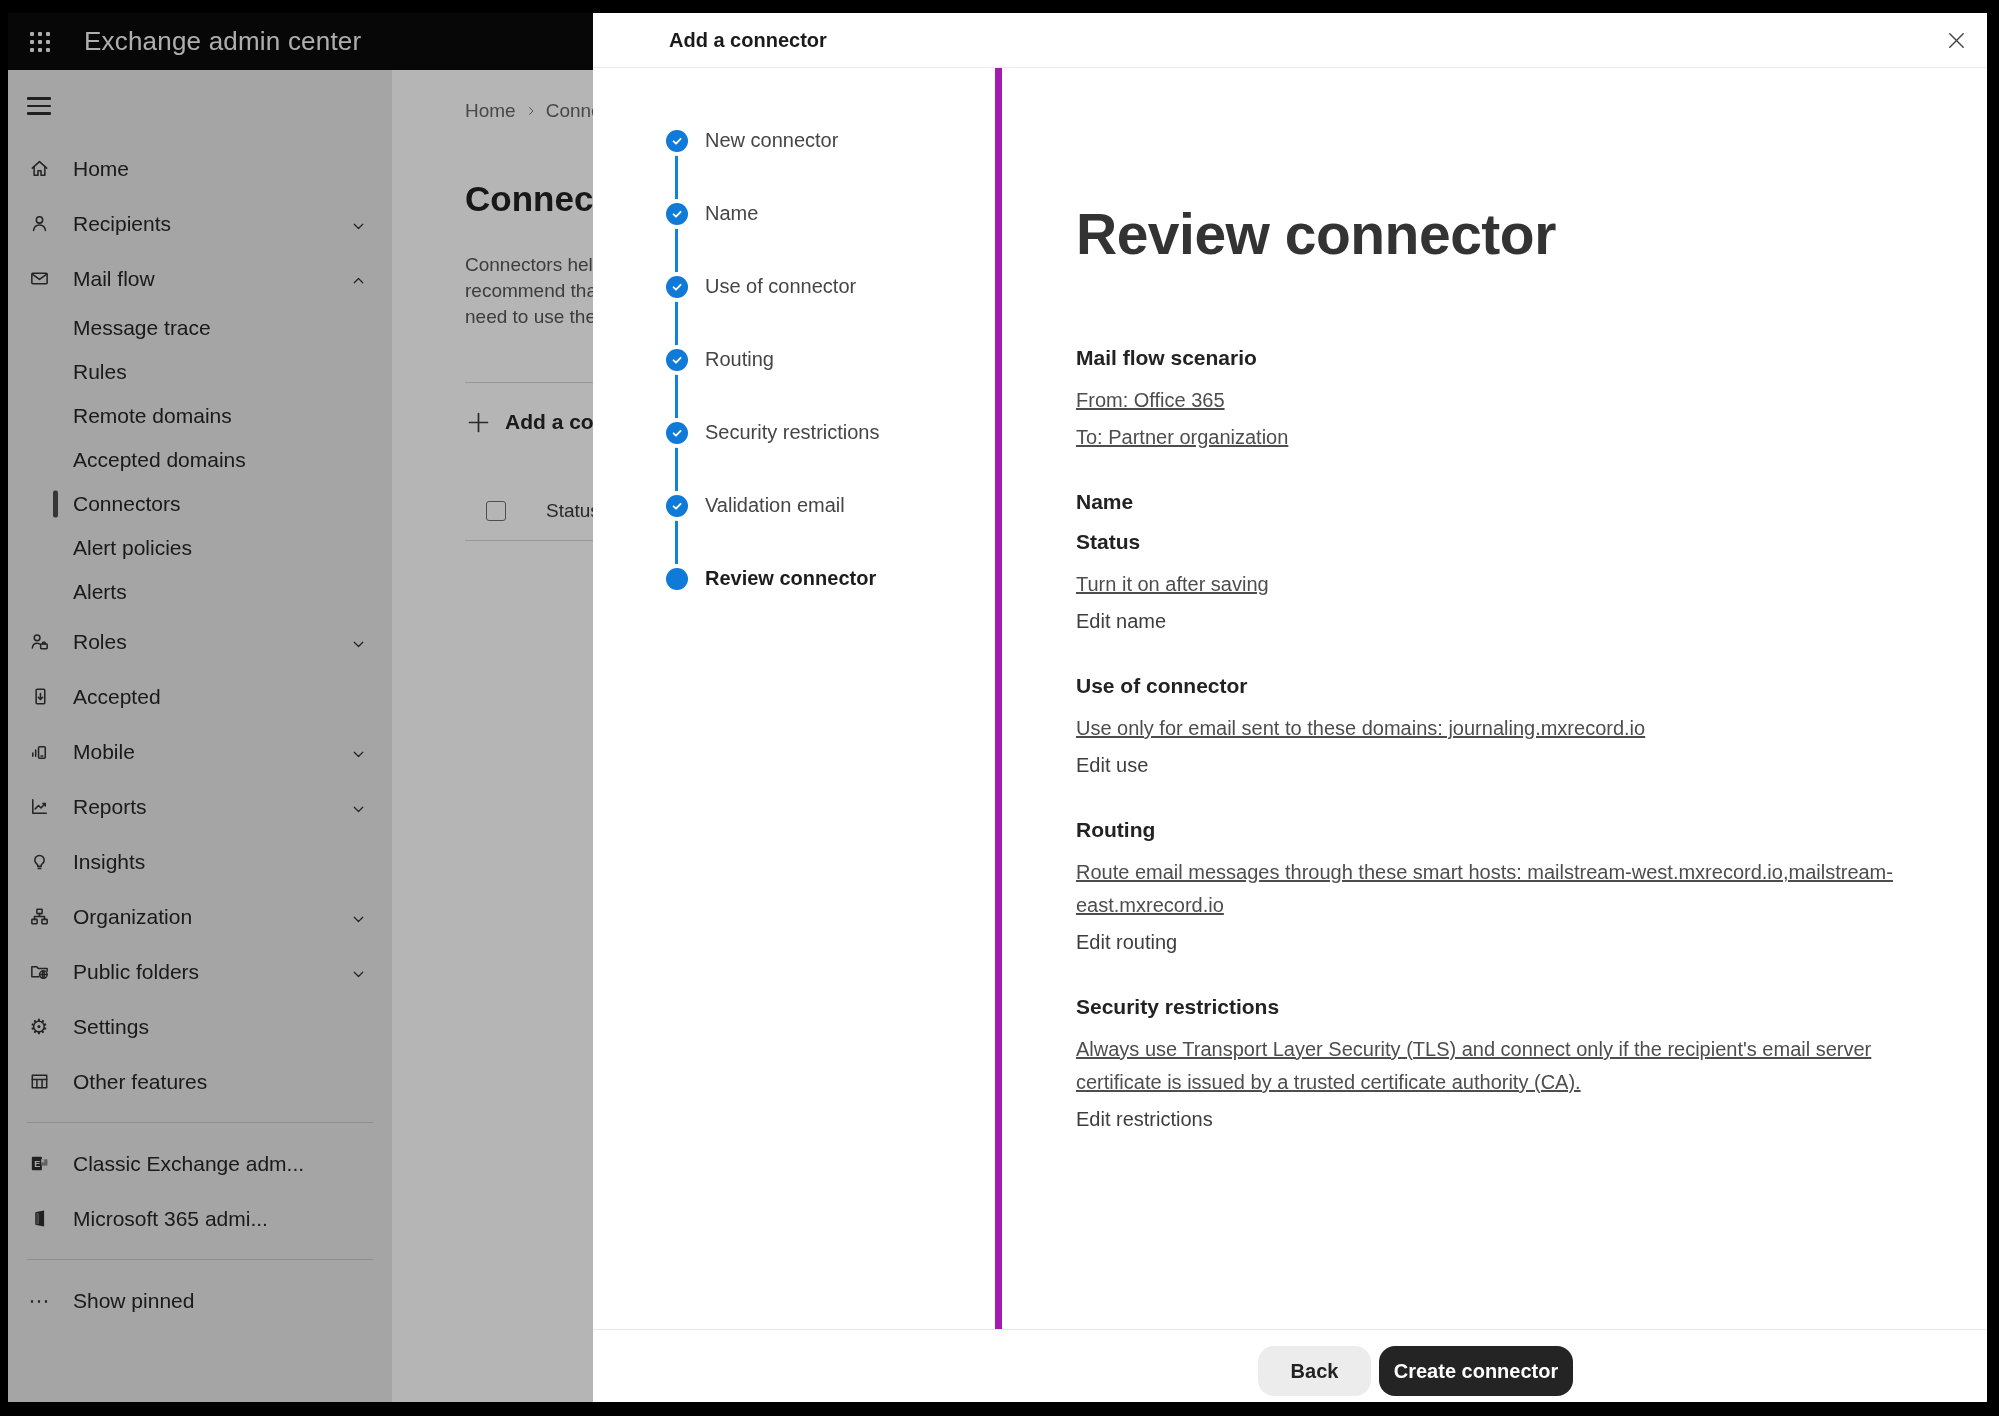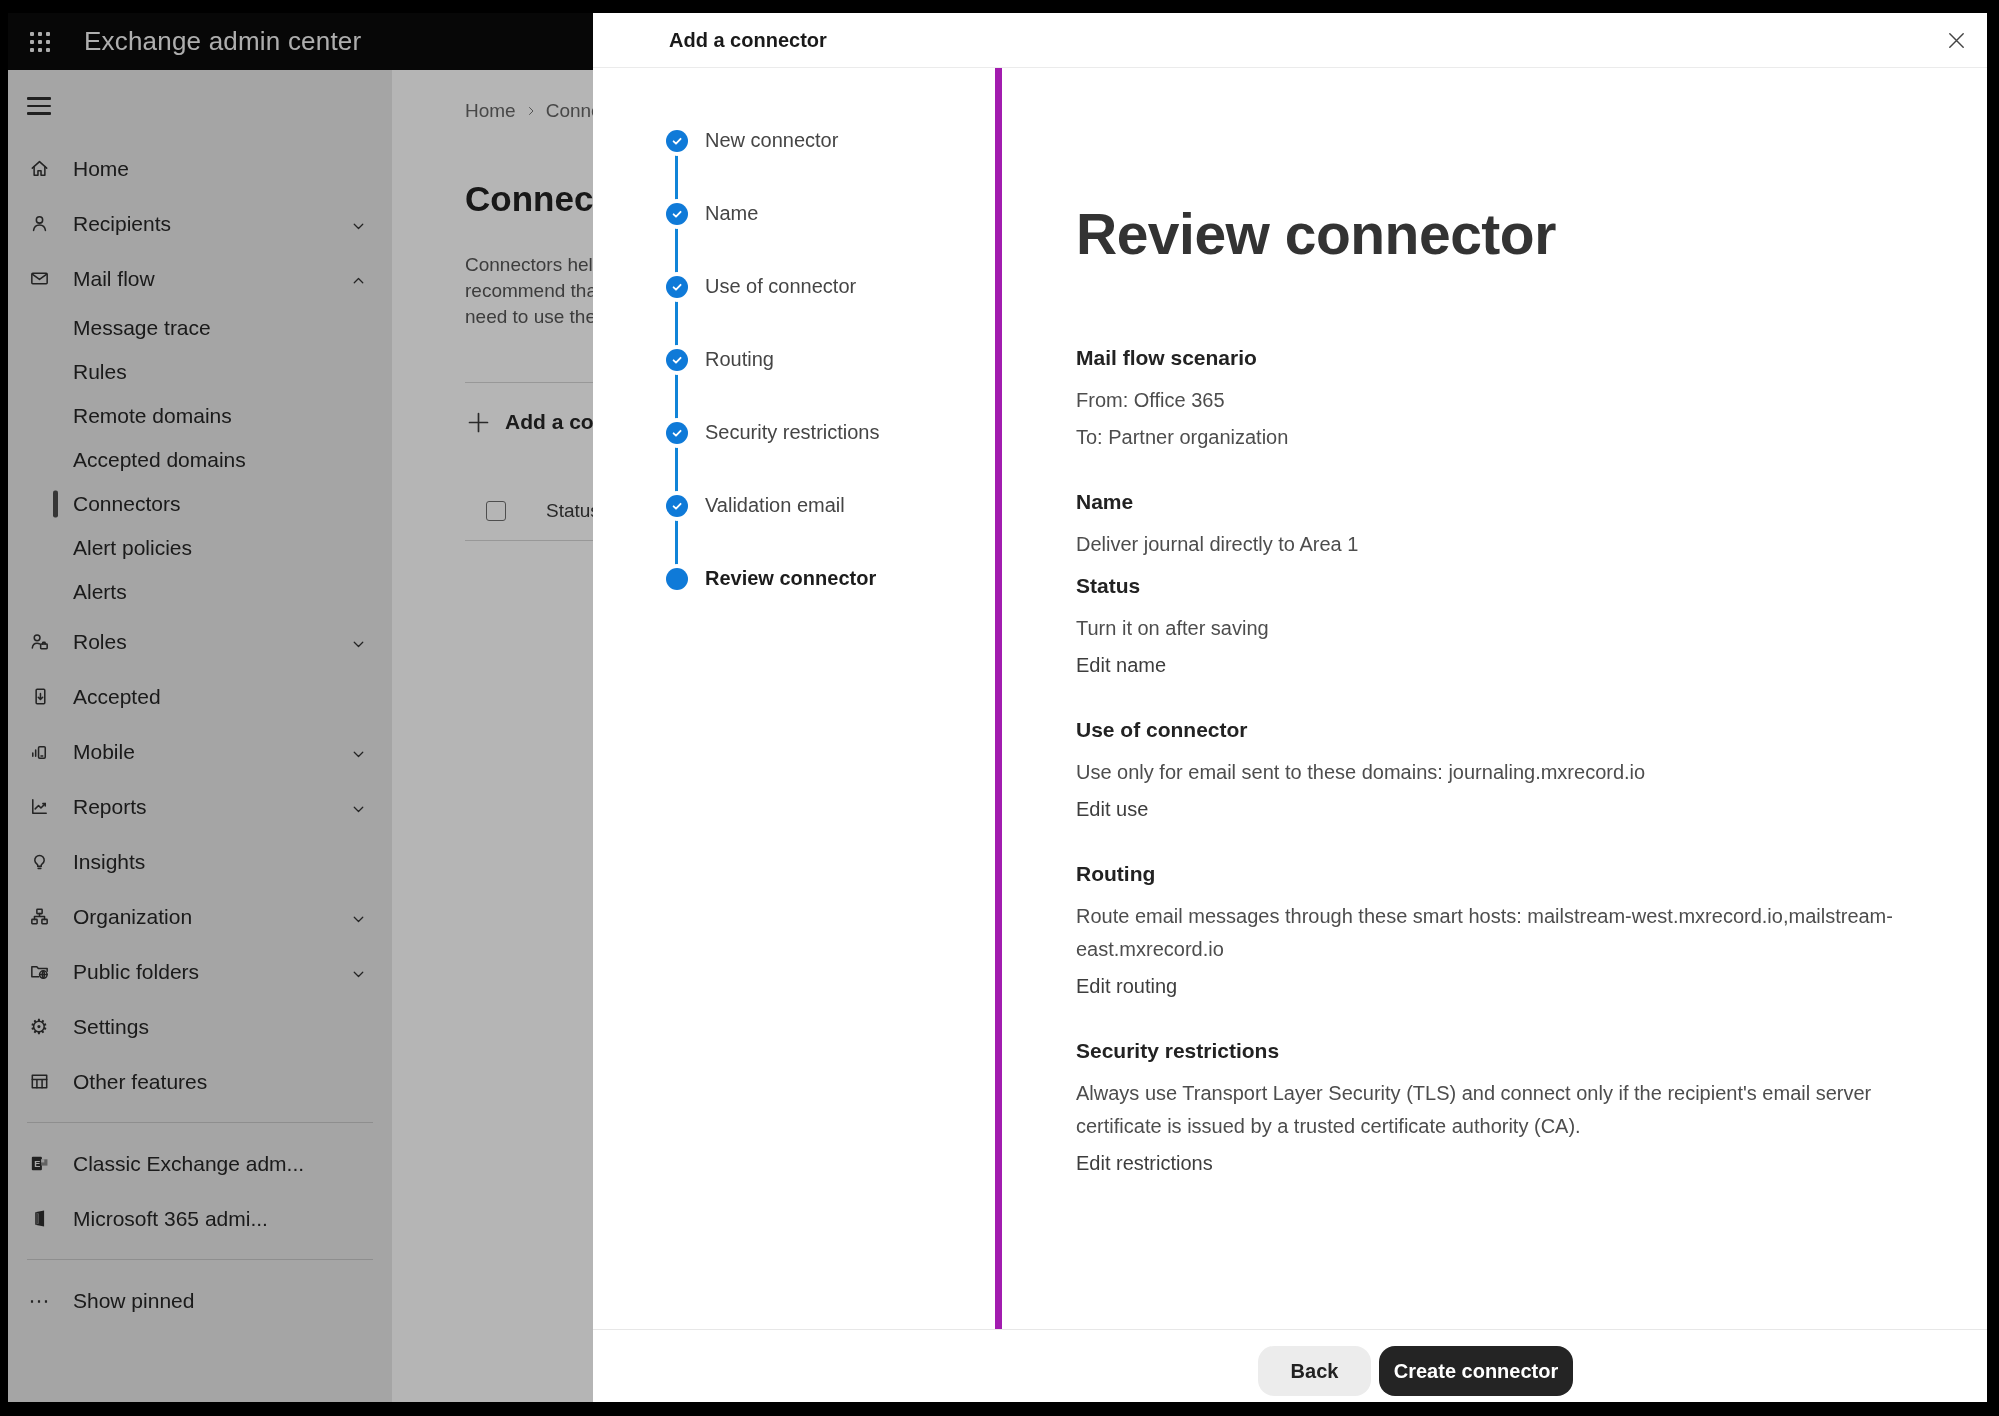--- a/index.html
+++ b/index.html
@@ -68,21 +68,21 @@
   .step-label{margin-left:17px;font-size:20px;color:#454545;white-space:nowrap;}
   .step-row.current .step-label{font-weight:bold;color:#1c1c1c;}
 
   
   .content{flex:1 1 auto;padding:135px 90px 0 74px;overflow:hidden;}
   .rv-title{font-size:57px;line-height:62px;font-weight:bold;color:#333;letter-spacing:-.5px;margin-bottom:79px;}
   .rv-section{margin-bottom:34px;}
   .rv-h{font-size:21px;font-weight:bold;color:#222;line-height:28px;margin-bottom:12px;}
   .rv-h.mt{margin-top:11px;}
   .rv-t{margin-bottom:4px;}
-  .rv-t .ln{font-size:20px;line-height:33px;color:#4d4d4d;}
+  .rv-t .ln{font-size:20px;line-height:33px;color:#4d4d4d;text-decoration:underline;}
   .rv-link{font-size:20px;line-height:33px;color:#3d3d3d;cursor:pointer;margin-bottom:4px;width:max-content;}
 
   
   .dlg-footer{flex:0 0 73px;border-top:1px solid #e7e7e7;position:relative;background:#fff;}
   .btn{position:absolute;top:16px;height:50px;border:none;border-radius:16px;font-size:20px;font-weight:bold;
        font-family:"Liberation Sans",sans-serif;cursor:pointer;display:flex;align-items:center;justify-content:center;}
   .btn-back{left:665px;width:113px;background:#ececec;color:#222;}
   .btn-create{left:786px;width:194px;background:#242424;color:#fff;text-align:center;}
 </style>
 </head>
@@ -406,23 +406,20 @@
               <div class="rv-h">Mail flow scenario</div>
               <div class="rv-t">
                 <div class="ln">From: Office 365</div>
               </div>
               <div class="rv-t">
                 <div class="ln">To: Partner organization</div>
               </div>
             </div>
             <div class="rv-section">
               <div class="rv-h">Name</div>
-              <div class="rv-t">
-                <div class="ln">Deliver journal directly to Area 1</div>
-              </div>
               <div class="rv-h mt">Status</div>
               <div class="rv-t">
                 <div class="ln">Turn it on after saving</div>
               </div>
               <div class="rv-link">Edit name</div>
             </div>
             <div class="rv-section">
               <div class="rv-h">Use of connector</div>
               <div class="rv-t">
                 <div class="ln">Use only for email sent to these domains: journaling.mxrecord.io</div>

